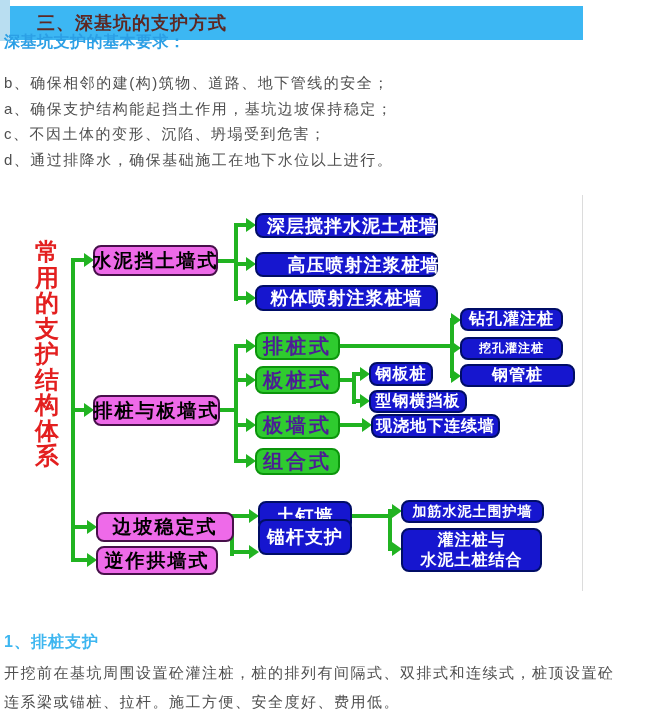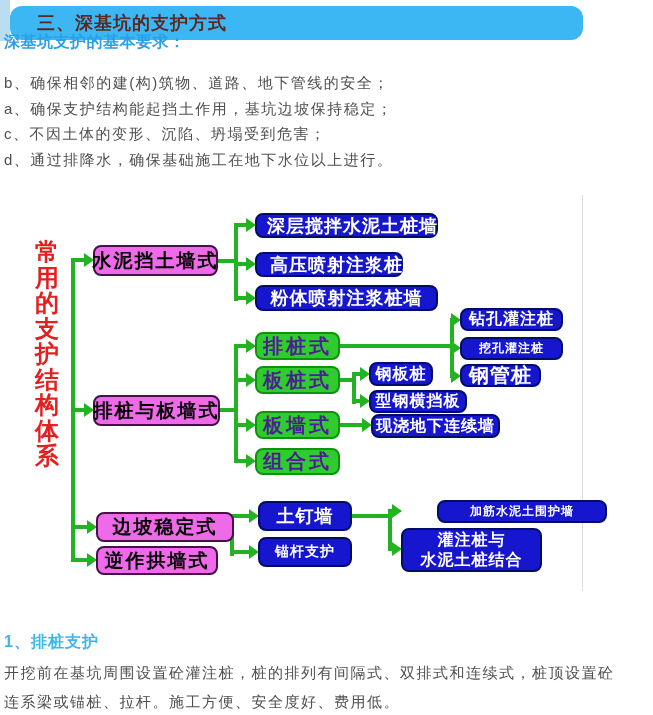--- a/index.html
+++ b/index.html
@@ -4,21 +4,21 @@
 <style>
   html,body{margin:0;padding:0;}
   body{
     width:653px;height:715px;position:relative;background:#ffffff;
     font-family:"Liberation Sans","DejaVu Sans",sans-serif;overflow:hidden;
   }
   .header-strip{position:absolute;left:0;top:4;width:10px;height:41px;background:#b9def1;}
   .header-bar{
     position:absolute;left:10px;top:6px;width:573px;height:34px;background:#3cb7f3;
     color:#5d2823;font-size:18px;font-weight:bold;line-height:34px;padding-left:27px;
-    box-sizing:border-box;letter-spacing:1px;border-radius:12px;
+    box-sizing:border-box;letter-spacing:1px;
   }
   .intro-heading{
     position:absolute;left:4px;top:32px;color:#2b9fe5;font-size:16px;font-weight:bold;
     letter-spacing:0.5px;
   }
   .intro-list{
     position:absolute;left:4px;top:70px;width:640px;color:#4f4f4f;font-size:15px;
     line-height:25.6px;letter-spacing:1.5px;
   }
   .diagram{position:absolute;left:0;top:195px;width:600px;height:418px;}
@@ -125,35 +125,35 @@
     <div class="arr" style="left: 362px; top: 223px;"></div>
     <div class="arr" style="left: 249px; top: 314px;"></div>
     <div class="arr" style="left: 249px; top: 350px;"></div>
     <div class="arr" style="left: 392px; top: 309px;"></div>
     <div class="arr" style="left: 392px; top: 347px;"></div>
     <div class="node magenta" style="left: 93px; top: 50px; width: 125px; height: 31px; font-size: 19px;">水泥挡土墙式</div>
     <div class="node magenta" style="left: 93px; top: 200px; width: 127px; height: 31px; font-size: 19px;">排桩与板墙式</div>
     <div class="node magenta" style="left: 96px; top: 317px; width: 138px; height: 30px; font-size: 19px;">边坡稳定式</div>
     <div class="node magenta" style="left: 96px; top: 351px; width: 122px; height: 29px; font-size: 19px;">逆作拱墙式</div>
     <div class="node blue" style="left: 255px; top: 18px; width: 183px; height: 25px; font-size: 18px; padding-left: 12px;">深层搅拌水泥土桩墙</div>
-    <div class="node blue" style="left: 255px; top: 57px; width: 148px; height: 25px; font-size: 18px; padding-left: 34px;">高压喷射注浆桩墙</div>
+    <div class="node blue" style="left: 255px; top: 57px; width: 183px; height: 25px; font-size: 18px; padding-left: 34px;">高压喷射注浆桩墙</div>
     <div class="node blue" style="left: 255px; top: 90px; width: 183px; height: 26px; font-size: 18px;">粉体喷射注浆桩墙</div>
     <div class="node green" style="left: 255px; top: 137px; width: 85px; height: 28px; font-size: 20px;">排桩式</div>
     <div class="node green" style="left: 255px; top: 171px; width: 85px; height: 28px; font-size: 20px;">板桩式</div>
     <div class="node green" style="left: 255px; top: 216px; width: 85px; height: 28px; font-size: 20px;">板墙式</div>
     <div class="node green" style="left: 255px; top: 253px; width: 85px; height: 27px; font-size: 20px;">组合式</div>
     <div class="node blue" style="left: 460px; top: 113px; width: 103px; height: 23px; font-size: 16px;">钻孔灌注桩</div>
     <div class="node blue" style="left: 460px; top: 142px; width: 103px; height: 23px; font-size: 12px;">挖孔灌注桩</div>
-    <div class="node blue" style="left: 460px; top: 169px; width: 81px; height: 23px; font-size: 20px;">钢管桩</div>
+    <div class="node blue" style="left: 460px; top: 169px; width: 115px; height: 23px; font-size: 16px;">钢管桩</div>
     <div class="node blue" style="left: 369px; top: 167px; width: 64px; height: 24px; font-size: 16px;">钢板桩</div>
     <div class="node blue" style="left: 369px; top: 195px; width: 98px; height: 23px; font-size: 16px;">型钢横挡板</div>
     <div class="node blue" style="left: 371px; top: 219px; width: 129px; height: 24px; font-size: 16px;">现浇地下连续墙</div>
     <div class="node blue" style="left: 258px; top: 306px; width: 94px; height: 30px; font-size: 18px;">土钉墙</div>
-    <div class="node blue" style="left: 258px; top: 342px; width: 94px; height: 30px; font-size: 14px;">锚杆支护</div>
-    <div class="node blue" style="left: 401px; top: 305px; width: 170px; height: 23px; font-size: 12px; margin-left: 36px;">加筋水泥土围护墙</div>
+    <div class="node blue" style="left: 258px; top: 324px; width: 94px; height: 36px; font-size: 18px;">锚杆支护</div>
+    <div class="node blue" style="left: 401px; top: 305px; width: 143px; height: 23px; font-size: 14px;">加筋水泥土围护墙</div>
     <div class="node blue" style="left: 401px; top: 333px; width: 141px; height: 44px; font-size: 16px;">
       <div style="line-height: 1.25;">
         <div>灌注桩与</div>
         <div>水泥土桩结合</div>
       </div>
     </div>
   </div>
 
 <div class="section-heading">1、排桩支护</div>
 <div class="section-body">开挖前在基坑周围设置砼灌注桩，桩的排列有间隔式、双排式和连续式，桩顶设置砼连系梁或锚桩、拉杆。施工方便、安全度好、费用低。</div>

